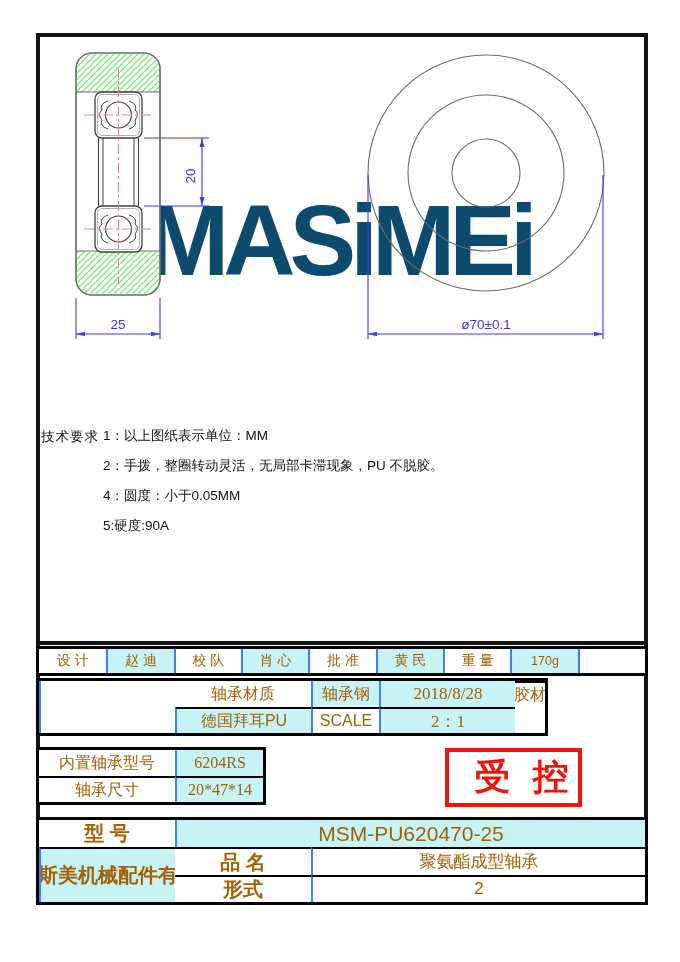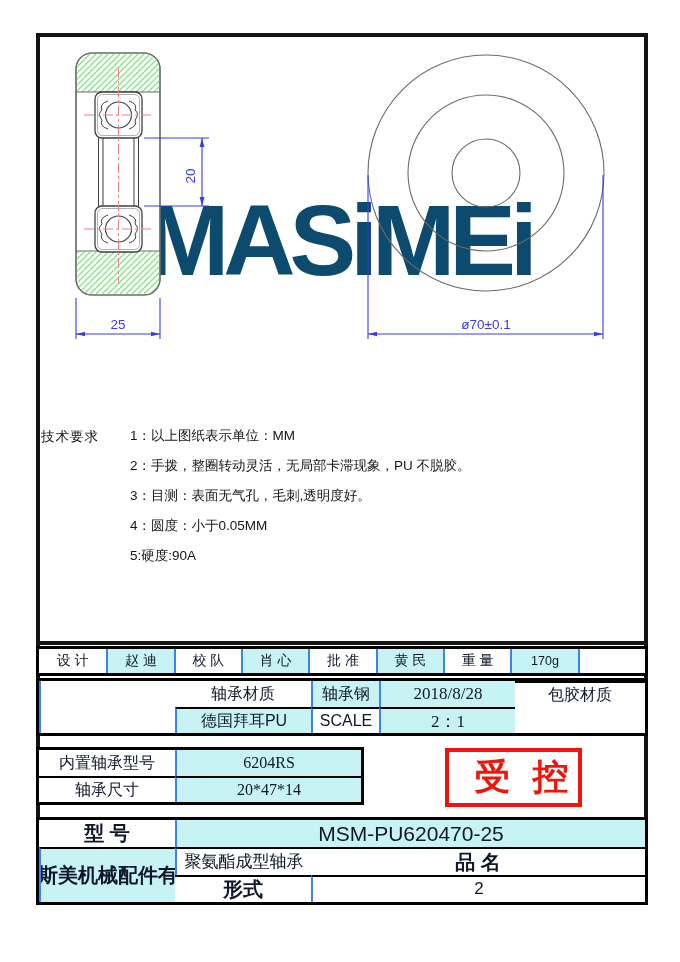--- a/index.html
+++ b/index.html
@@ -22,44 +22,44 @@
     color:#0c4a6e; white-space:nowrap; user-select:none;
   }
   
   svg.views { position:absolute; left:0; top:0; z-index:2; }
   
   .tech {
     position:absolute; left:41px; top:426px; z-index:3; width:580px;
     font-size:13.5px; color:#141414;padding-left:16px;
   }
   .tech-label { position:absolute; left:0; top:2px; letter-spacing:1px; }
-  .tech-items { margin-left:73px; }
+  .tech-items { margin-left:46px; }
   .tech-item { height:30px; line-height:20px; white-space:nowrap; }
   .tech-item:nth-child(5) { height:26px; }
   
   .tbl {
     position:absolute; box-sizing:border-box; border:3px solid #000;
     display:grid; background:#fff; z-index:3;
   }
   .cell {
     display:flex; align-items:center; justify-content:center;
     box-sizing:border-box; white-space:nowrap; overflow:hidden;
-    font-size:16px; font-weight:500; color:#0f172a;
+    font-size:16px; font-weight:500; color:#a16207;
   }
   .cyan { background:#c8f3f5; }
   .bl { border-left:2px solid #3b82f6; }
   .bt { border-top:2px solid #000; }
   .tbl-approvals { left:36px; top:646px; width:612px; height:30px; grid-template-columns:repeat(9,1fr); }
   .tbl-approvals .cell { font-size:14px; }
   .val-weight { font-size:12.5px !important; }
-  .tbl-materials { left:36px; top:678px; width:612px; height:58px;
+  .tbl-materials { left:36px; top:678px; width:512px; height:58px;
      grid-template-columns:136px 136px 68px 136px 1fr; grid-template-rows:1fr 1fr; }
   .span-rows { grid-row:1 / 3; }
   .serif { font-family:"Liberation Serif", serif; }
-  .tbl-bearing { left:36px; top:747px; width:328px; height:58px;
+  .tbl-bearing { left:36px; top:747px; width:230px; height:58px;
      grid-template-columns:136px 1fr; grid-template-rows:1fr 1fr; }
   .stamp {
     position:absolute; left:445px; top:748px; width:137px; height:59px;
     box-sizing:border-box; border:4px solid #f2140a; color:#f2140a; z-index:3;
     display:flex; align-items:center; justify-content:center;
     font-size:36px; font-weight:600; letter-spacing:6px; padding-left:22px;
   }
   .tbl-product { left:36px; top:817px; width:612px; height:88px;
      grid-template-columns:136px 136px 1fr; grid-template-rows:1fr 1fr 1fr; }
   .tbl-product .lab { font-size:20px; font-weight:600; }
@@ -161,21 +161,20 @@
       <polygon points="603,334 594,331.7 594,336.3" fill="#3a3aee"></polygon>
       <text x="486" y="329" text-anchor="middle" font-size="13.5" fill="#3a3aee">ø70±0.1</text>
     </g>
   </svg>
 
   <div class="tech">
     <span class="tech-label">技术要求</span>
     <div class="tech-items">
       <div class="tech-item">1：以上图纸表示单位：MM</div>
       <div class="tech-item">2：手拨，整圈转动灵活，无局部卡滞现象，PU 不脱胶。</div>
-      <div class="tech-item">3：目测：表面无气孔，毛刺,透明度好。</div>
       <div class="tech-item">4：圆度：小于0.05MM</div>
       <div class="tech-item">5:硬度:90A</div>
     </div>
   </div>
 
   <div class="drawing-bottom-line"></div>
 
   <div class="tbl tbl-approvals">
     <div class="cell">设 计</div>
     <div class="cell cyan bl">赵 迪</div>
@@ -204,20 +203,20 @@
     <div class="cell cyan bl serif">6204RS</div>
     <div class="cell bt">轴承尺寸</div>
     <div class="cell cyan bl bt serif">20*47*14</div>
   </div>
 
   <div class="stamp">受 控</div>
 
   <div class="tbl tbl-product">
     <div class="cell lab">型 号</div>
     <div class="cell cyan bl val-model">MSM-PU620470-25</div>
+    <div class="cell lab bt">品 名</div>
     <div class="cell bl bt val-name">聚氨酯成型轴承</div>
-    <div class="cell lab bt">品 名</div>
     <div class="cell cyan bl bt val-company">宁波美斯美机械配件有限公司</div>
     <div class="cell lab bt">形式</div>
     <div class="cell bl bt val-form">2</div>
   </div>
 
 </div>
 
 </body></html>

